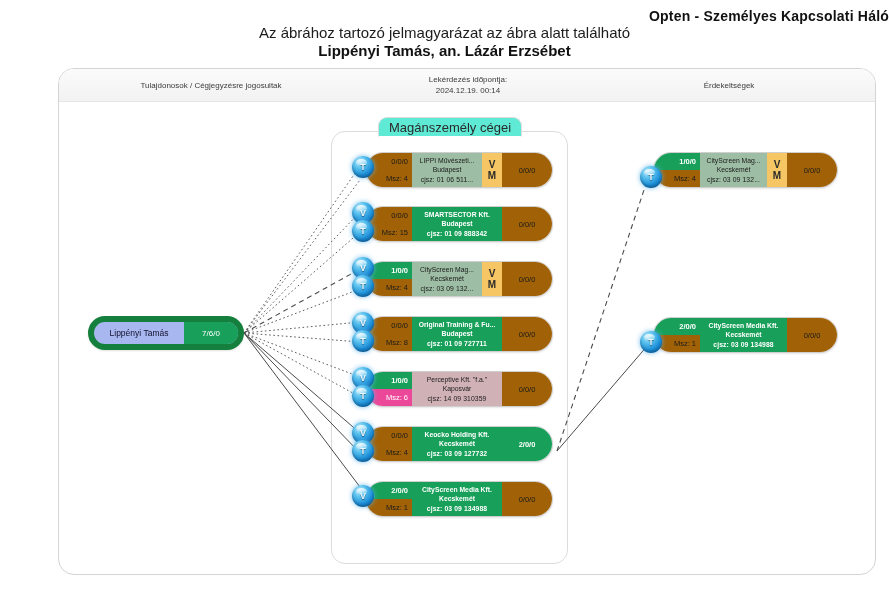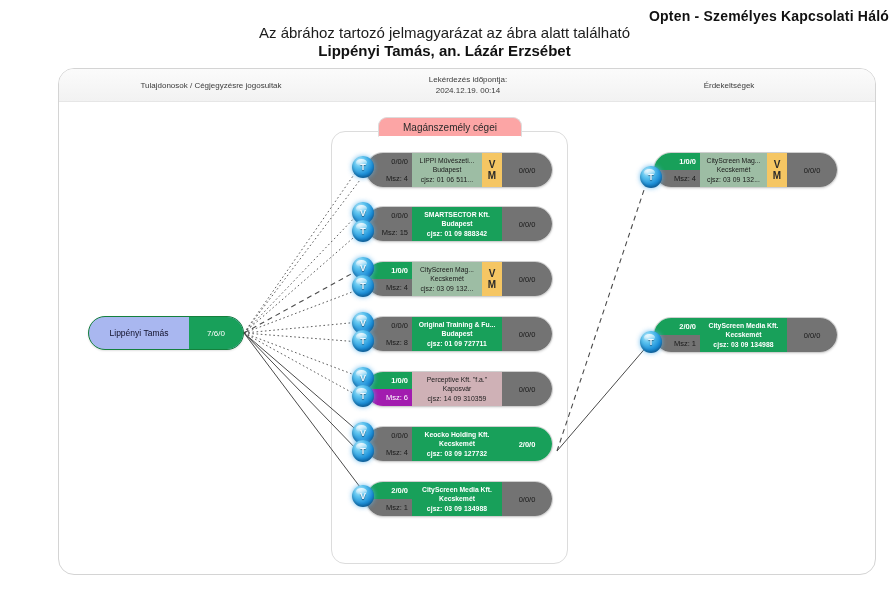--- a/index.html
+++ b/index.html
@@ -94,24 +94,24 @@
   }
   #group-tab {
     position: absolute;
     left: 319px;
     top: 48px;
     width: 144px;
     height: 20px;
     border: 1px solid #dcdcdc;
     border-bottom: 1px solid #fff;
     border-radius: 9px 9px 0 0;
-    background: #fca5a5;
+    background: #5eead4;
     box-sizing: border-box;
     text-align: center;
-    font-size: 10px;
+    font-size: 13px;
     color: #2a2a2a;
     line-height: 19px;
     z-index: 3;
   }
 
   
   #edges {
     position: absolute;
     left: 0; top: 0;
     width: 889px; height: 596px;
@@ -184,34 +184,34 @@
     width: 50px;
     flex: 0 0 50px;
     display: flex;
     align-items: center;
     justify-content: center;
     font-size: 7.5px;
     color: #1a1a1a;
   }
 
   
-  .bg-white  { background: #737373; }
+  .bg-white  { background: #a16207; }
   .bg-green  { background: #18a05a; color: #ffffff; font-weight: bold; }
   .bg-sage   { background: #9dbda4; }
   .bg-rose   { background: #cfb1b6; }
-  .bg-magenta{ background: #a21caf; color: #ffffff; }
+  .bg-magenta{ background: #ec4899; color: #ffffff; }
 
   
   #person-node {
     position: absolute;
     left: 88px;
     top: 316px;
     width: 156px;
     height: 34px;
-    border: 1px solid #15803d;
+    border: 6px solid #15803d;
     border-radius: 17px;
     background: #a9b7f0;
     box-sizing: border-box;
     display: flex;
     align-items: stretch;
     overflow: hidden;
     z-index: 5;
     box-shadow: 0 1px 2px rgba(0,0,0,.12);
   }
   #person-name {

